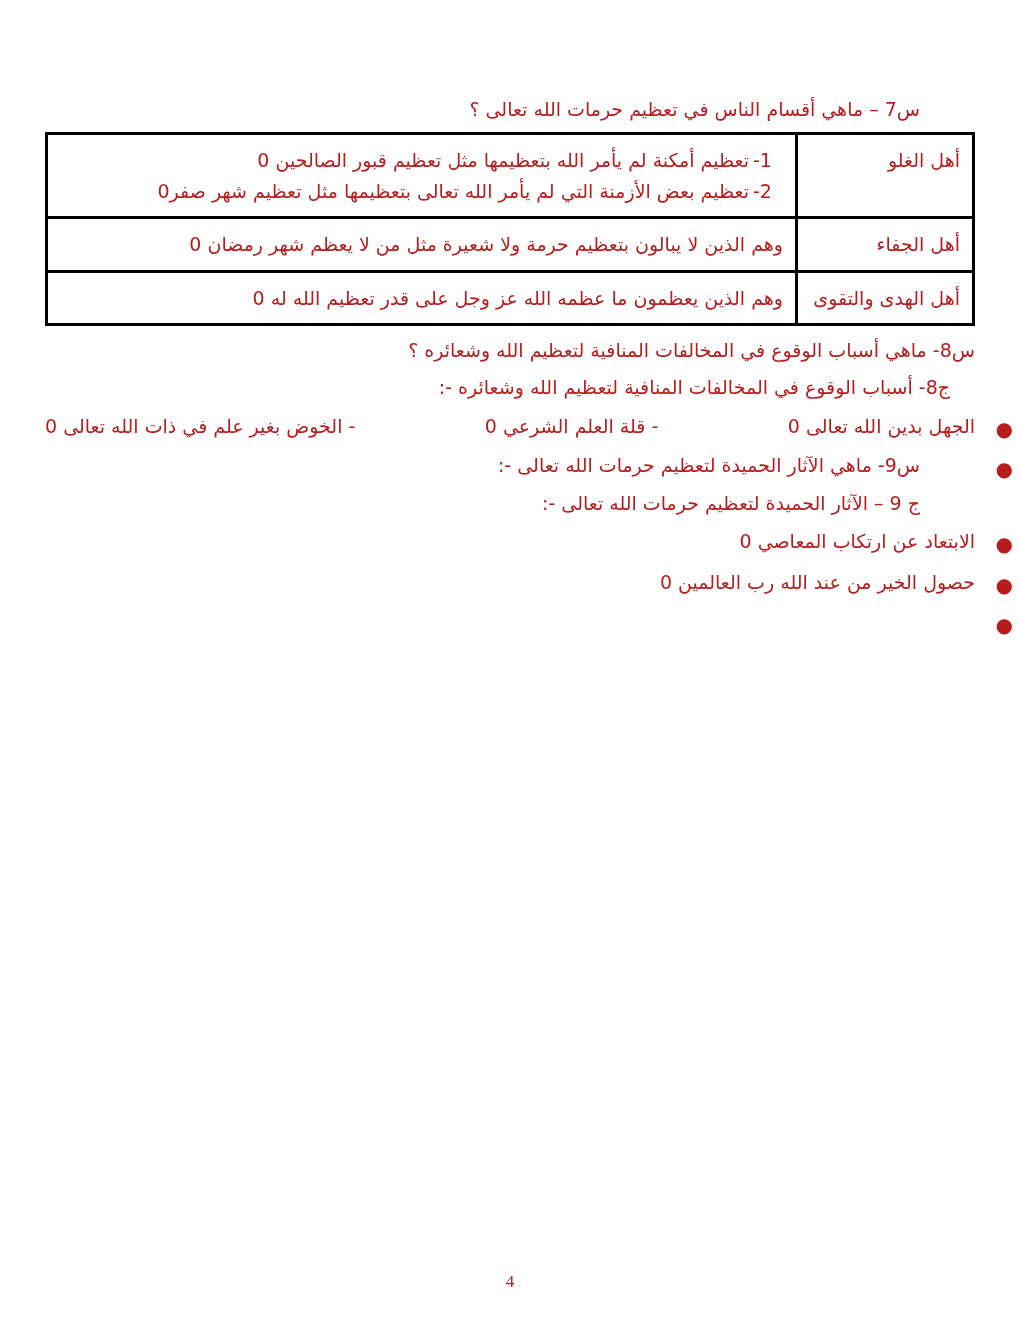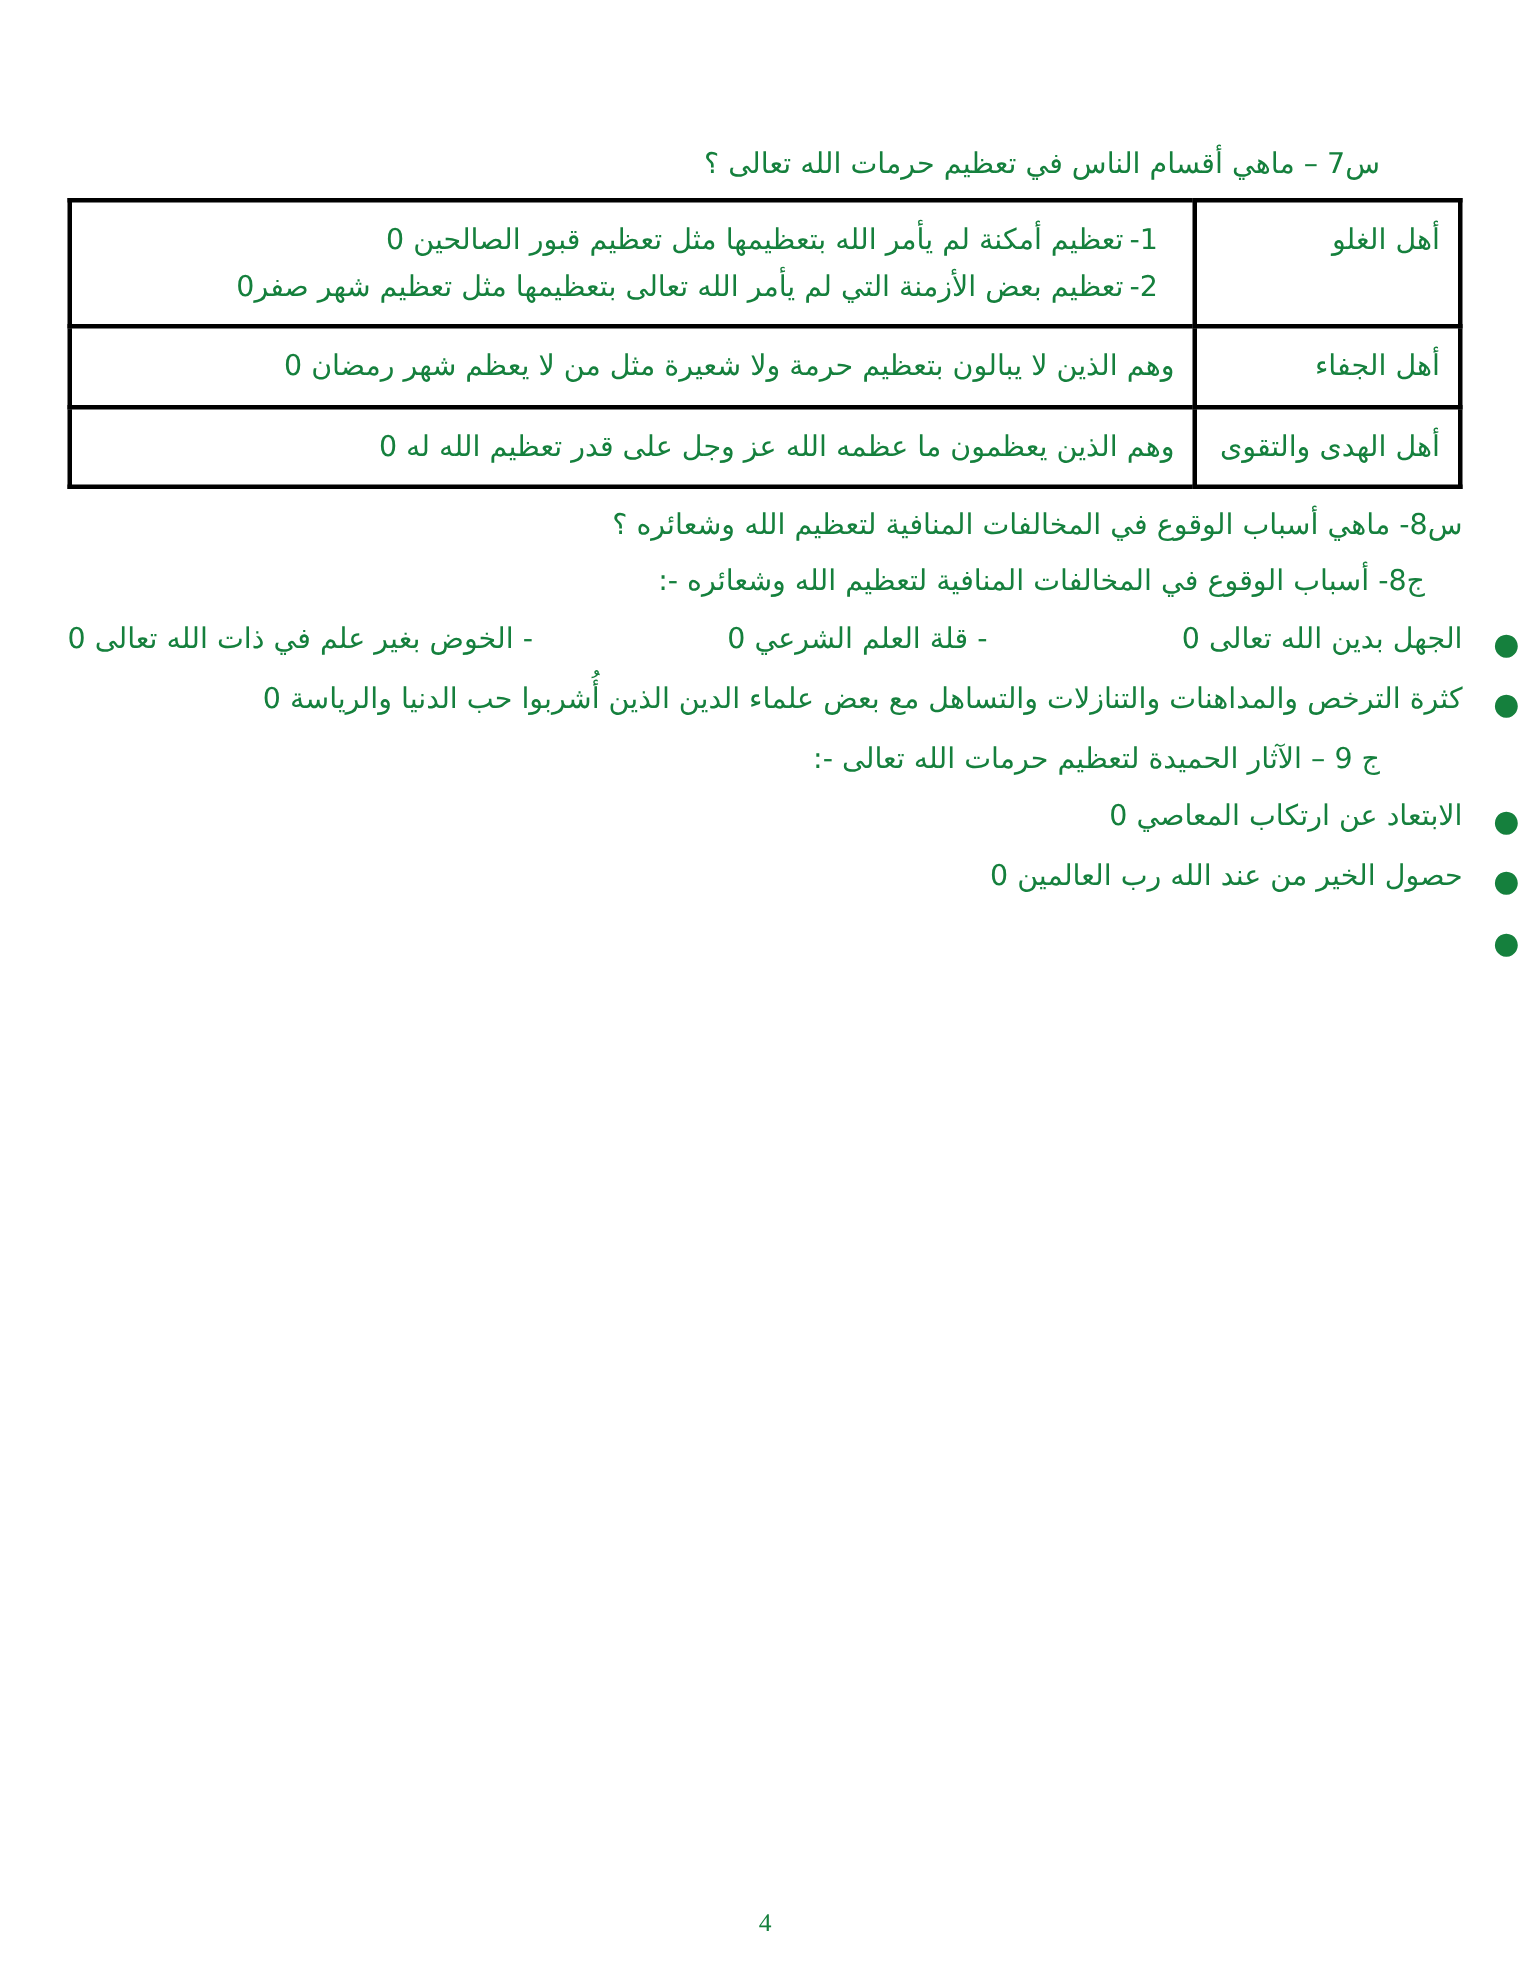--- a/index.html
+++ b/index.html
@@ -6,21 +6,21 @@
     margin: 0;
     padding: 0;
     background: #ffffff;
   }
   .page {
     width: 1020px;
     height: 1320px;
     position: relative;
     background: #ffffff;
     font-family: "DejaVu Sans", sans-serif;
-    color: #15803d;
+    color: #b91c1c;
     box-sizing: border-box;
     overflow: hidden;
   }
   .content {
     position: absolute;
     top: 95px;
     right: 45px;
     left: 45px;
   }
   .q-line {
@@ -151,24 +151,24 @@
       <li class="li-inline">
         <span class="bullet-dot">●</span>
         <span class="inline-parts">
           <span>الجهل بدين الله تعالى 0</span>
           <span>- قلة العلم الشرعي 0</span>
           <span>- الخوض بغير علم في ذات الله تعالى 0</span>
         </span>
       </li>
       <li>
         <span class="bullet-dot">●</span>
-        <span>كثرة الترخص والمداهنات والتنازلات والتساهل مع بعض علماء الدين الذين أُشربوا حب الدنيا والرياسة 0</span>
       </li>
     </ul>
 
+    <p class="q-line indent-2">س9- ماهي الآثار الحميدة لتعظيم حرمات الله تعالى -:</p>
     <p class="q-line indent-2">ج 9 – الآثار الحميدة لتعظيم حرمات الله تعالى -:</p>
 
     <ul class="bullets list-block-narrow">
       <li>
         <span class="bullet-dot">●</span>
         <span>الابتعاد عن ارتكاب المعاصي 0</span>
       </li>
       <li>
         <span class="bullet-dot">●</span>
         <span>حصول الخير من عند الله رب العالمين 0</span>

